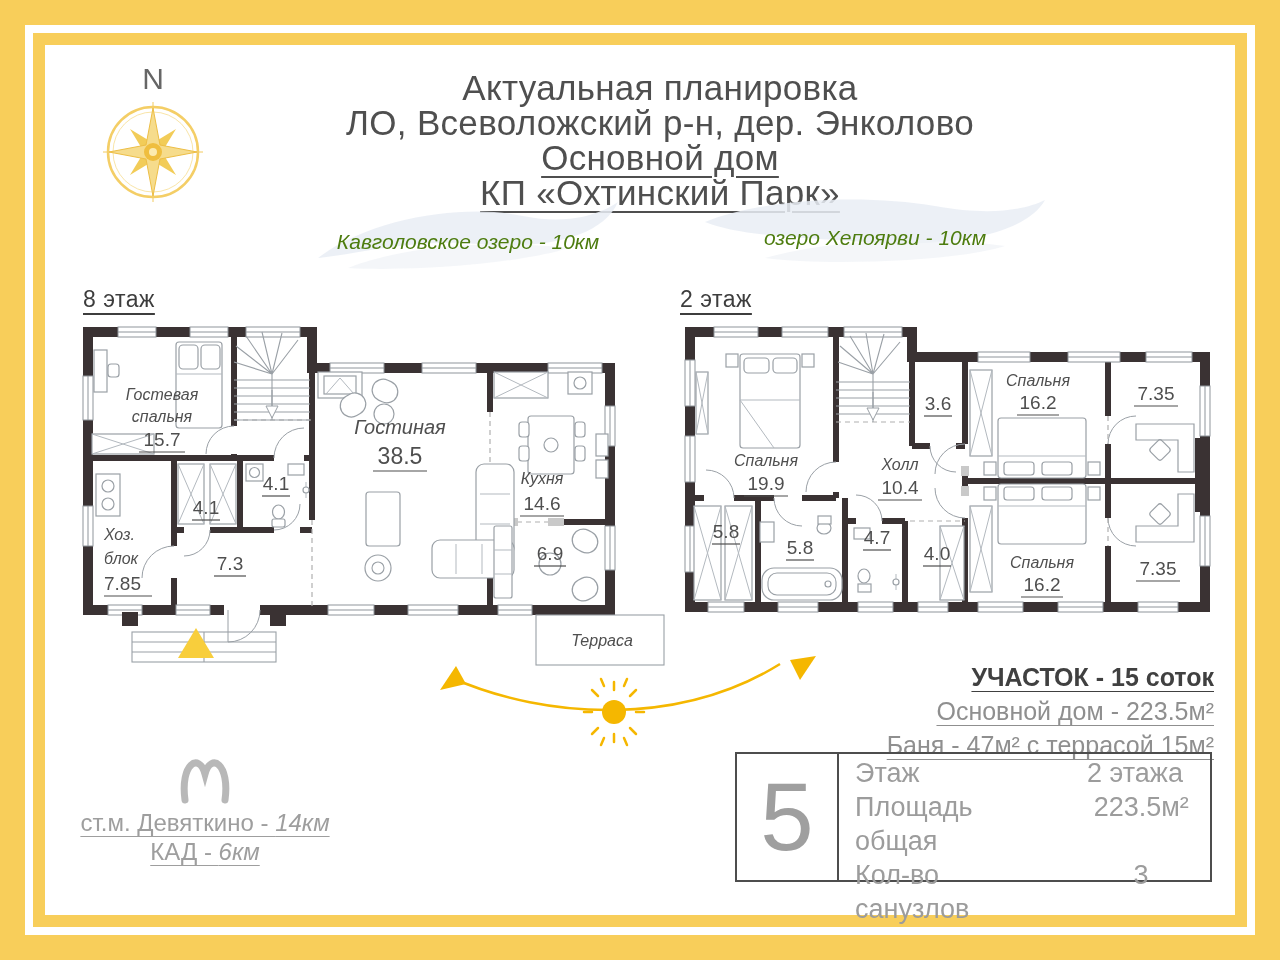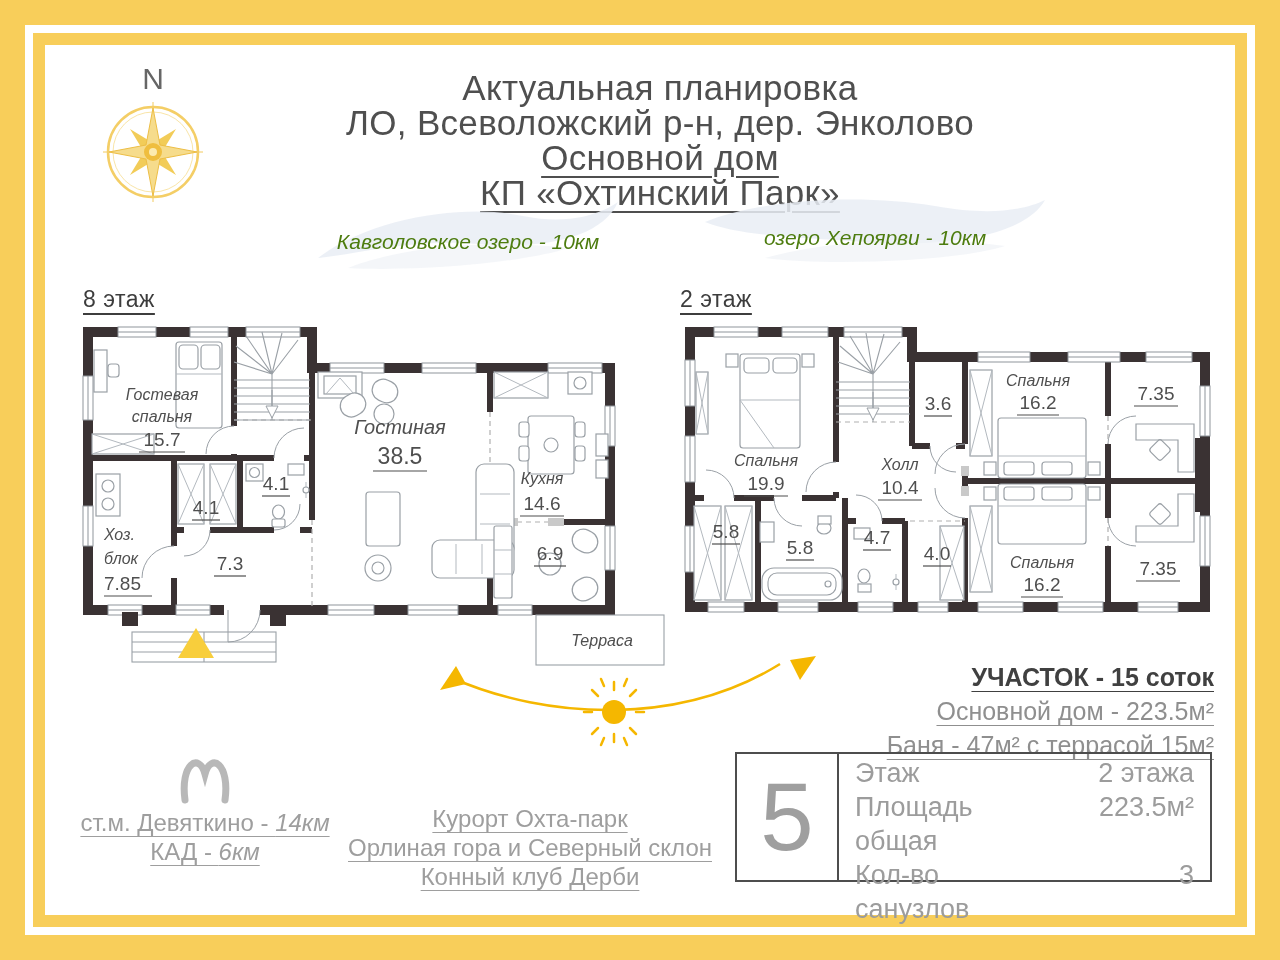--- a/index.html
+++ b/index.html
@@ -66,21 +66,21 @@
   .attractions{position:absolute;left:330px;top:804px;width:400px;text-align:center;
                font-size:24px;line-height:29px;color:#9e9e9e;}
   .attractions div{text-decoration:underline;text-underline-offset:5px;text-decoration-thickness:1px;}
 
   .summary{position:absolute;left:735px;top:752px;width:477px;height:130px;
            border:2px solid #4d4d4d;display:flex;box-sizing:border-box;}
   .summary .num{width:100px;border-right:2px solid #4d4d4d;display:flex;align-items:center;
                 justify-content:center;font-size:96px;color:#9f9f9f;}
   .summary .rows{flex:1;padding:2px 16px 0 16px;}
   .summary .row{display:flex;justify-content:space-between;font-size:27px;line-height:34px;color:#9c9c9c;}
-  .summary .val{width:118px;text-align:right;margin-left:48px;}
+  .summary .val{width:118px;text-align:center;margin-left:48px;}
 </style>
 </head>
 <body>
 
 <div class="canvas">
   <div class="frame-outer"></div>
   <div class="frame-inner"></div>
 
   <div class="compass">
     <div class="compass-n">N</div>
@@ -600,25 +600,20 @@
       <path d="M8,52 C3,16 22,4 28,26 C34,4 53,16 48,52" stroke="#b8b8b8" stroke-width="7" fill="none" stroke-linecap="round"></path>
     </svg>
     <div class="t-line">
       <span>ст.м. Девяткино - </span><i>14км</i>
     </div>
     <div class="t-line">
       <span>КАД - </span><i>6км</i>
     </div>
   </div>
 
-  <div class="attractions">
-    <div>Курорт Охта-парк</div>
-    <div>Орлиная гора  и Северный склон</div>
-    <div>Конный клуб Дерби</div>
-  </div>
 
   <div class="summary">
     <div class="num">5</div>
     <div class="rows">
       <div class="row">
         <span>Этаж</span>
         <span class="val">2 этажа</span>
       </div>
       <div class="row">
         <span>Площадь общая</span>

